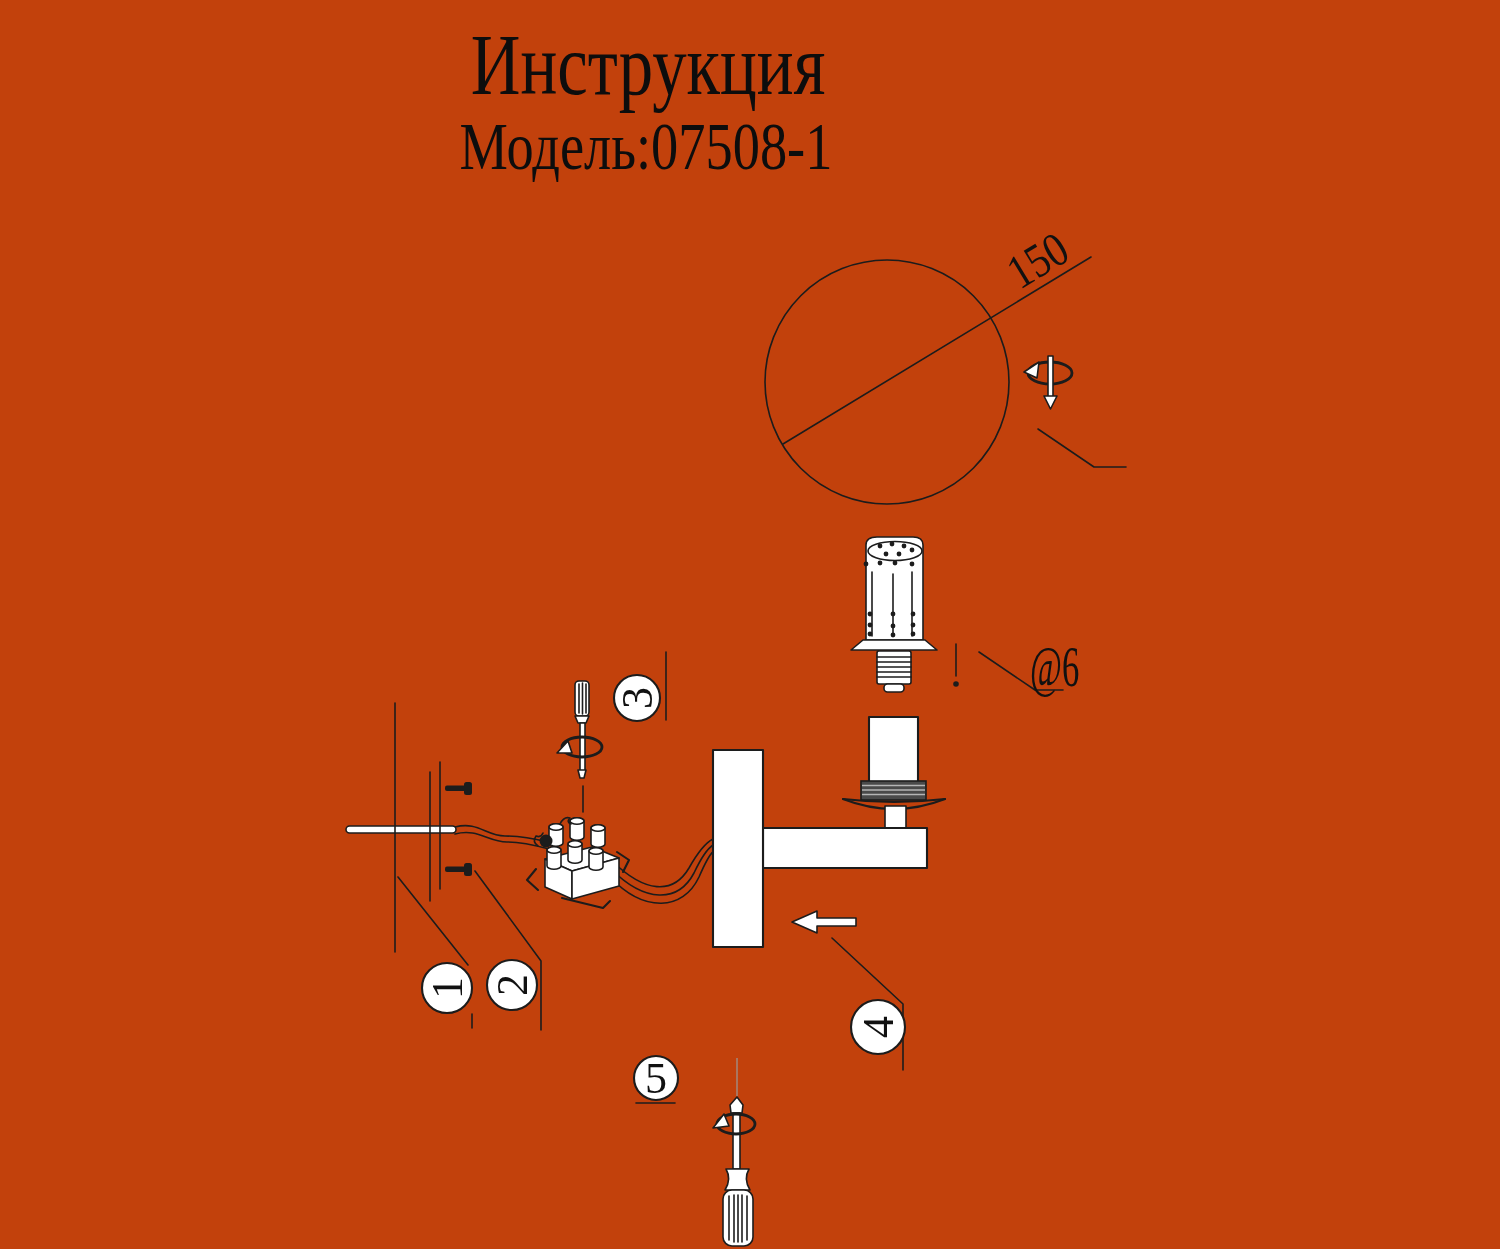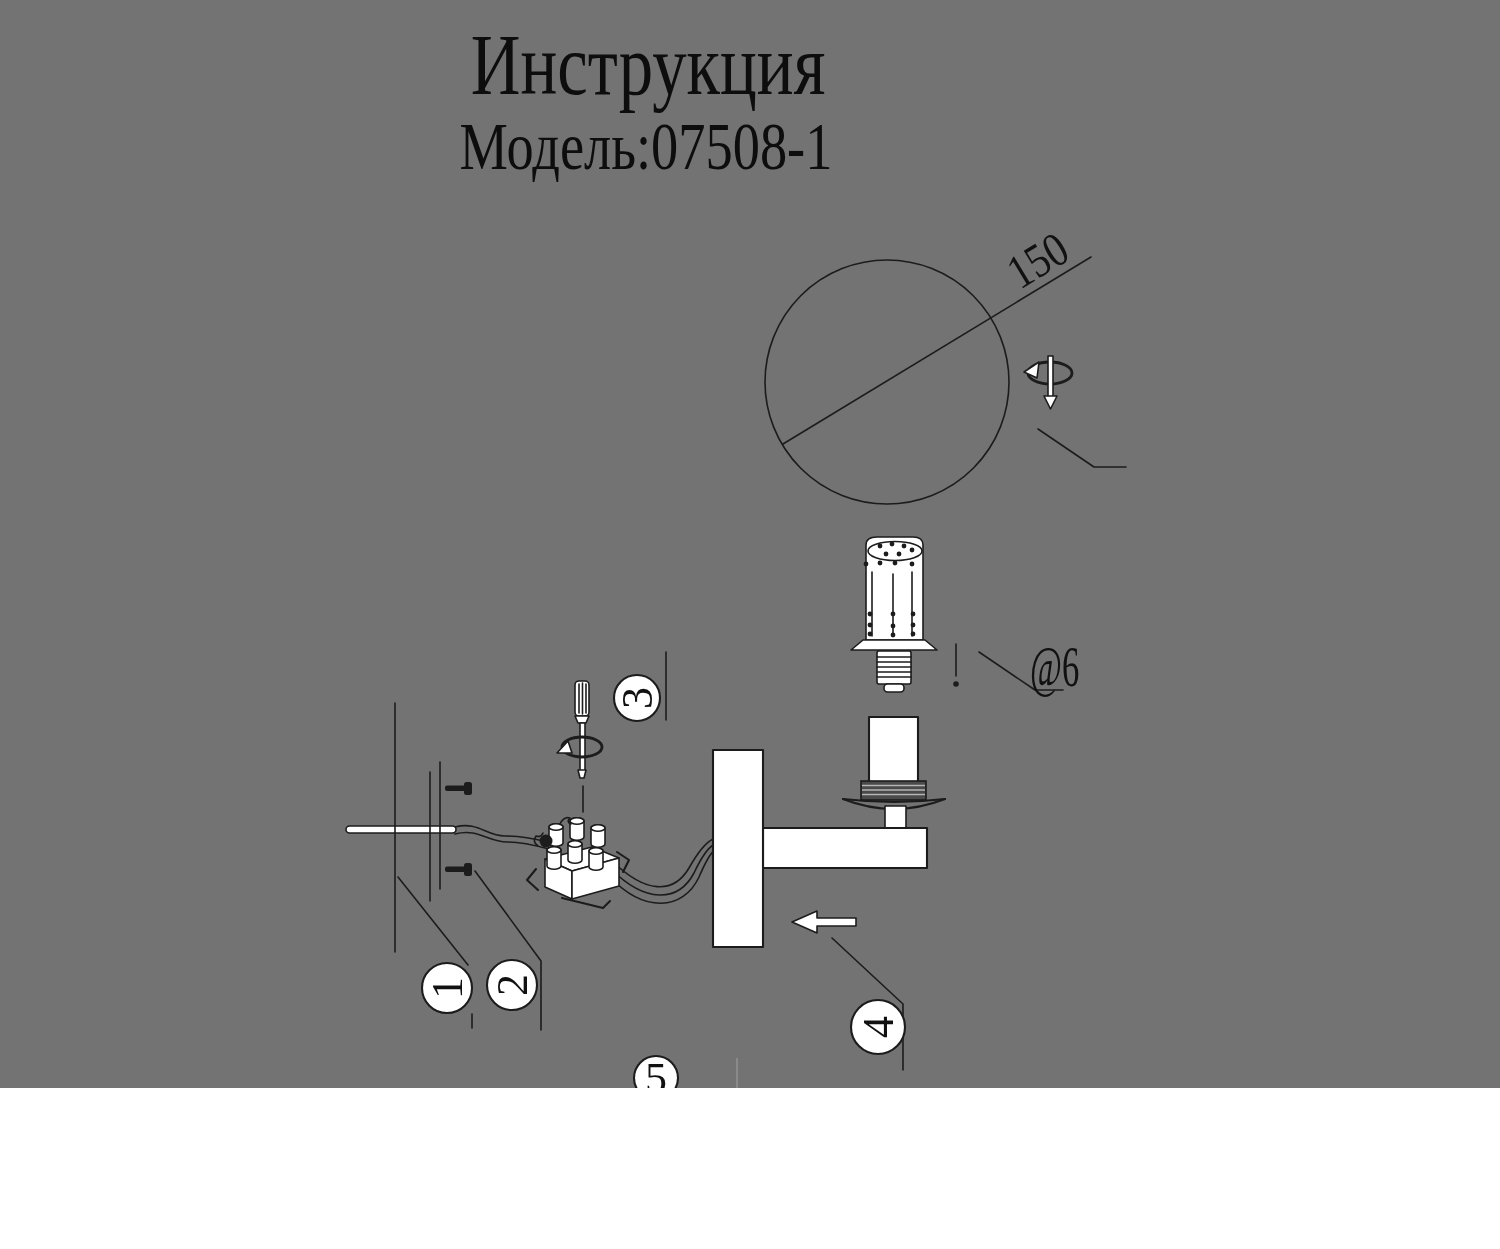--- a/index.html
+++ b/index.html
@@ -1,17 +1,17 @@
 <!DOCTYPE html>
 <html><head>
 <meta charset="utf-8">
 <style>
   html,body{margin:0;padding:0;background:#ffffff;}
   .stage{
-    position:relative;width:1500px;height:1088px;background:#737373;
+    position:relative;width:1500px;height:1249px;background:#c2410c;
     font-family:"Liberation Serif",serif;color:#111;overflow:hidden;
   }
   .title{
     position:absolute;top:22px;left:648px;
     transform:translateX(-50%) scaleX(0.80);transform-origin:center top;
     font-size:86px;line-height:1;white-space:nowrap;color:#0d0d0d;
   }
   .model{
     position:absolute;top:112px;left:646px;
     transform:translateX(-50%) scaleX(0.80);transform-origin:center top;

